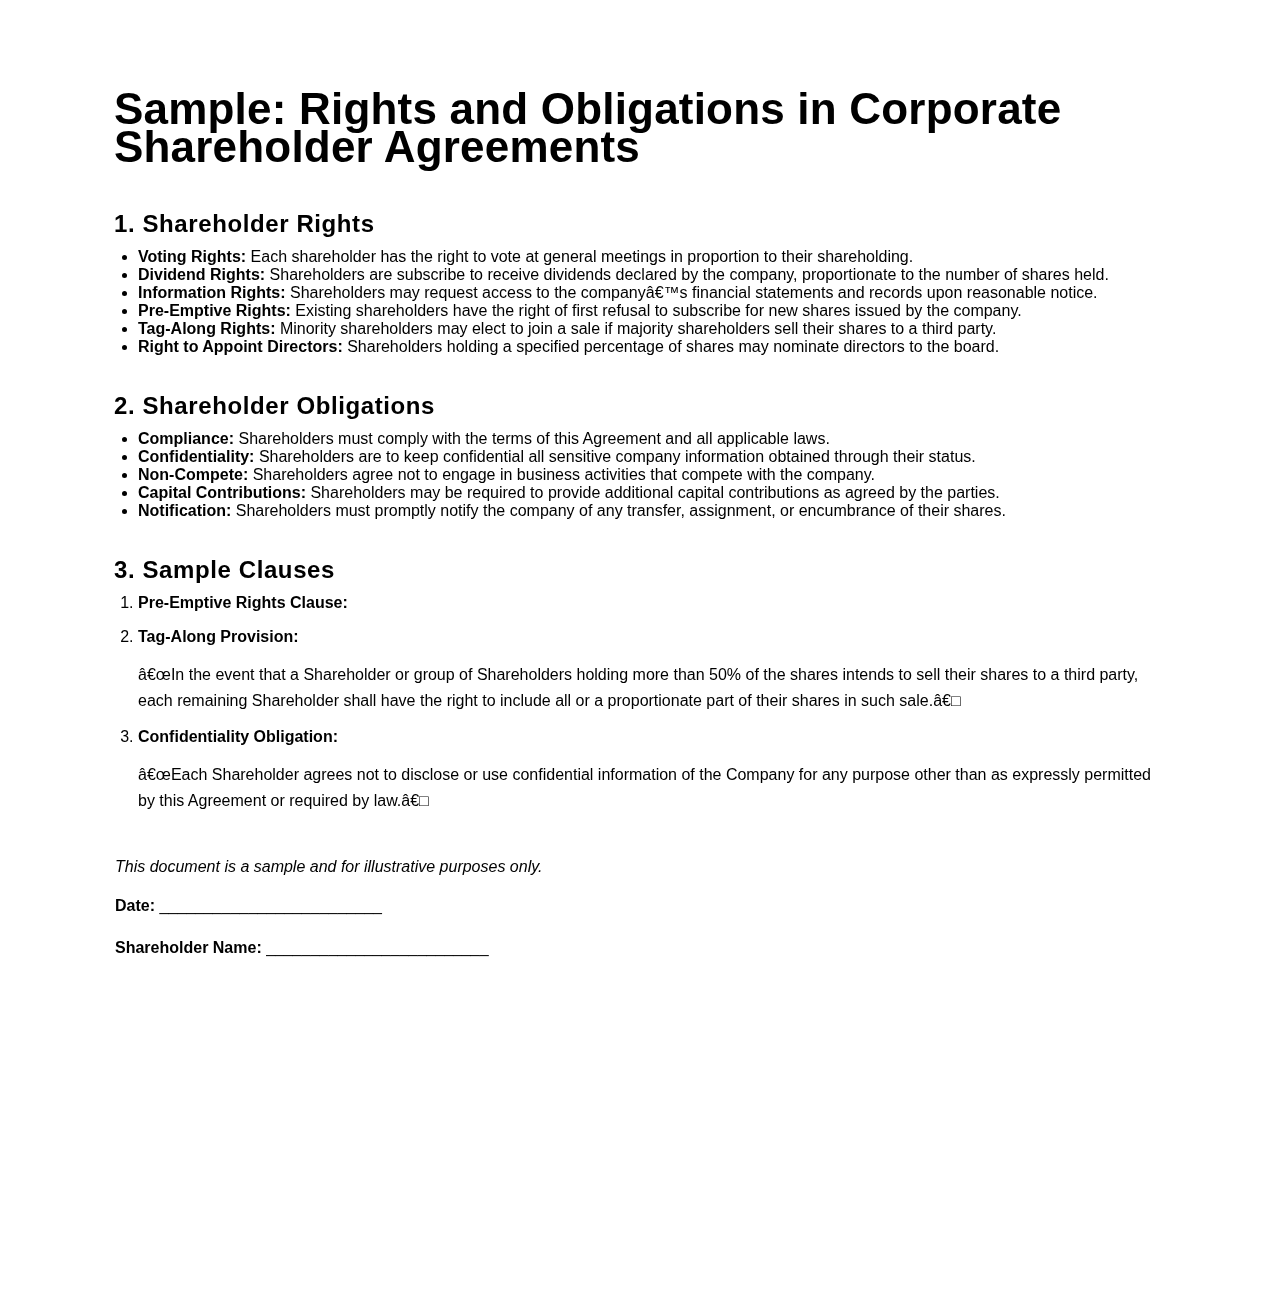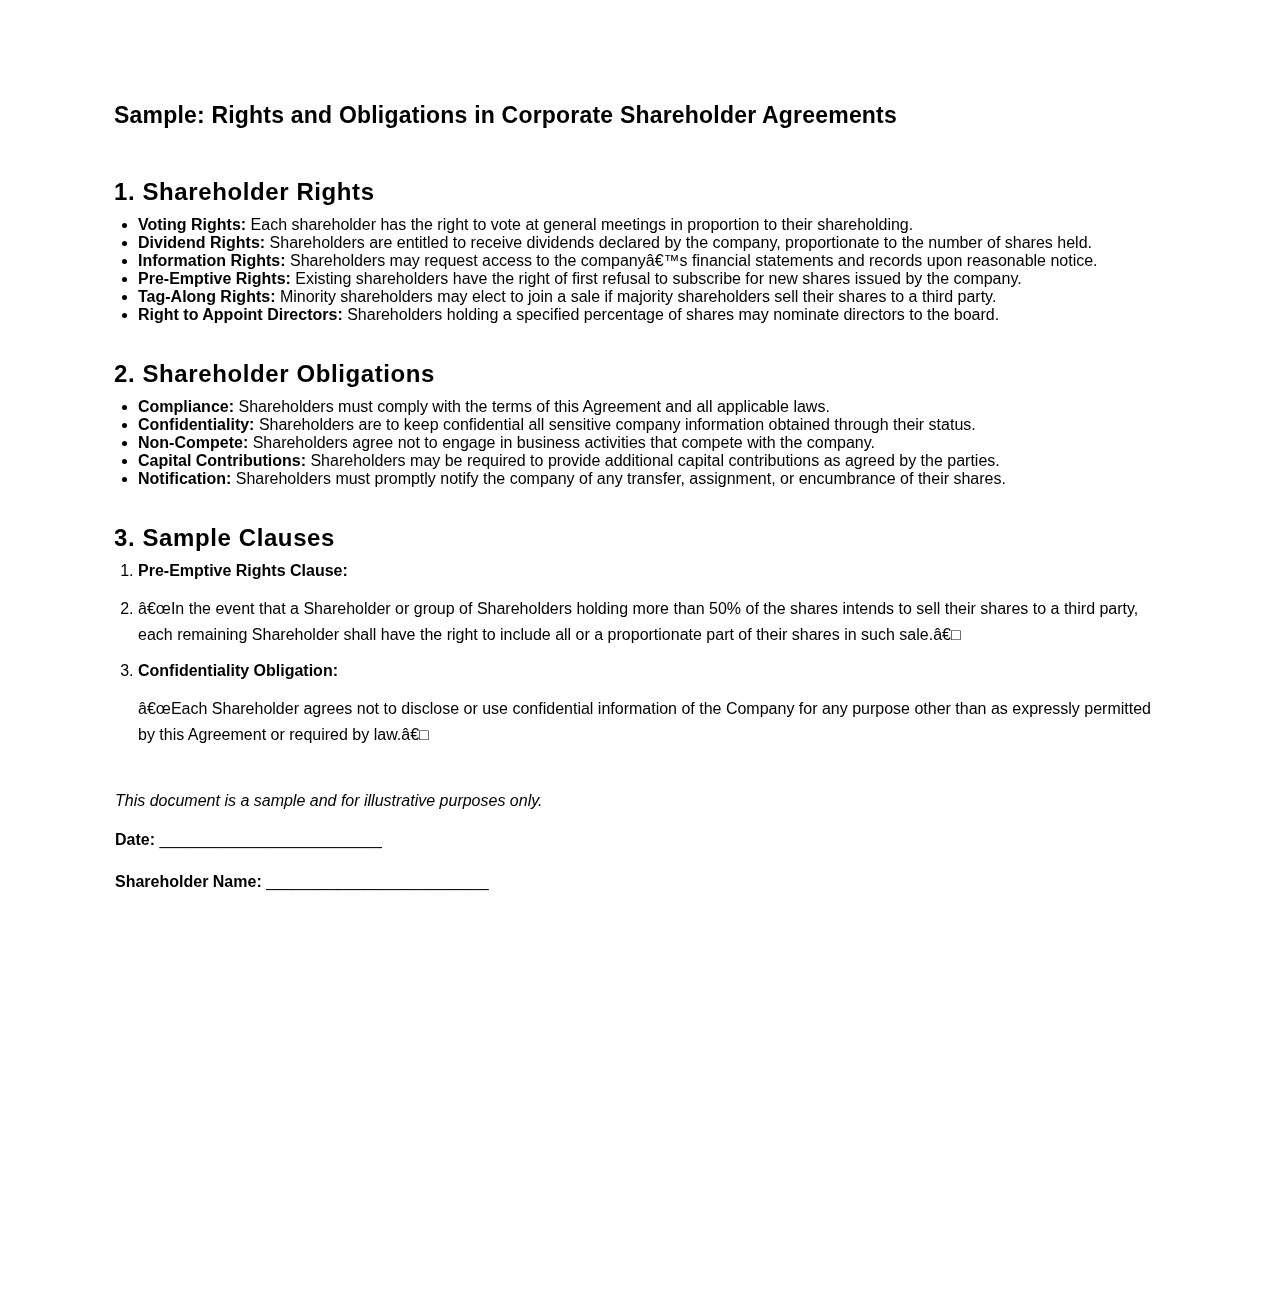--- a/index.html
+++ b/index.html
@@ -4,22 +4,22 @@
 <style>
   html, body { margin: 0; padding: 0; background: #ffffff; }
   body {
     width: 1278px; height: 1300px; overflow: hidden;
     font-family: "Liberation Sans", "DejaVu Sans", sans-serif;
     color: #000000;
     font-size: 16px;
   }
   .page { position: relative; padding: 90px 114px 0 114px; width: 1050px; }
   h1 {
-    font-size: 23px; font-weight: bold; line-height: 38px;
-    margin: 6px 0 44px 0; letter-spacing: 0.2px;
+    font-size: 44px; font-weight: bold; line-height: 38px;
+    margin: 0 0 44px 0; letter-spacing: 0.2px;
   }
   h2 {
     font-size: 24px; font-weight: bold; line-height: 28px;
     margin: 0 0 10px 0; letter-spacing: 0.6px;
   }
   ul.bullets {
     margin: 0 0 36px 0; padding-left: 24px; list-style: disc;
   }
   ul.bullets li { line-height: 18px; font-size: 16px; }
   ul.bullets li b { font-weight: bold; }
@@ -35,21 +35,21 @@
 </head>
 <body>
 
 <div class="page">
   <h1>Sample: Rights and Obligations in Corporate Shareholder Agreements</h1>
 
   <section>
     <h2>1. Shareholder Rights</h2>
     <ul class="bullets">
       <li><b>Voting Rights:</b><span> Each shareholder has the right to vote at general meetings in proportion to their shareholding.</span></li>
-      <li><b>Dividend Rights:</b><span> Shareholders are entitled to receive dividends declared by the company, proportionate to the number of shares held.</span></li>
+      <li><b>Dividend Rights:</b><span> Shareholders are subscribe to receive dividends declared by the company, proportionate to the number of shares held.</span></li>
       <li><b>Information Rights:</b><span> Shareholders may request access to the companyâ€™s financial statements and records upon reasonable notice.</span></li>
       <li><b>Pre-Emptive Rights:</b><span> Existing shareholders have the right of first refusal to subscribe for new shares issued by the company.</span></li>
       <li><b>Tag-Along Rights:</b><span> Minority shareholders may elect to join a sale if majority shareholders sell their shares to a third party.</span></li>
       <li><b>Right to Appoint Directors:</b><span> Shareholders holding a specified percentage of shares may nominate directors to the board.</span></li>
     </ul>
   </section>
 
   <section id="sec2">
     <h2>2. Shareholder Obligations</h2>
     <ul class="bullets">
@@ -61,20 +61,21 @@
     </ul>
   </section>
 
   <section>
     <h2>3. Sample Clauses</h2>
     <ol class="clauses">
       <li>
         <span class="clause-title">Pre-Emptive Rights Clause:</span>
       </li>
       <li>
+        <span class="clause-title">Tag-Along Provision:</span>
         <p class="clause-text">â€œIn the event that a Shareholder or group of Shareholders holding more than 50% of the shares intends to sell their shares to a third party, each remaining Shareholder shall have the right to include all or a proportionate part of their shares in such sale.â€□</p>
       </li>
       <li>
         <span class="clause-title">Confidentiality Obligation:</span>
         <p class="clause-text">â€œEach Shareholder agrees not to disclose or use confidential information of the Company for any purpose other than as expressly permitted by this Agreement or required by law.â€□</p>
       </li>
     </ol>
   </section>
 
   <section>

